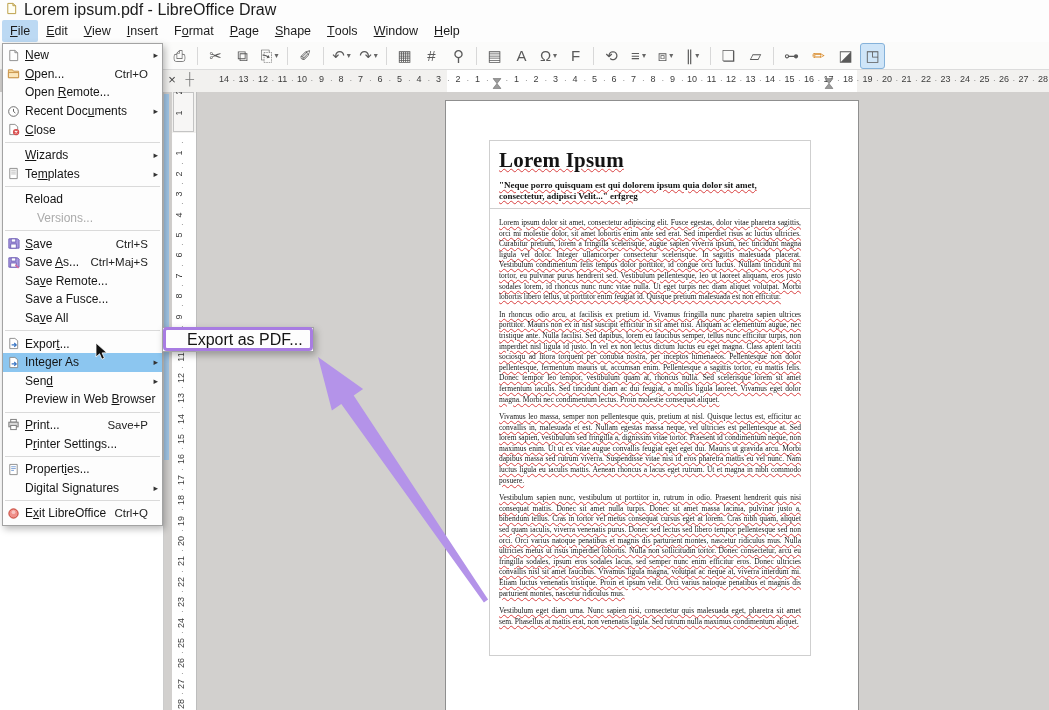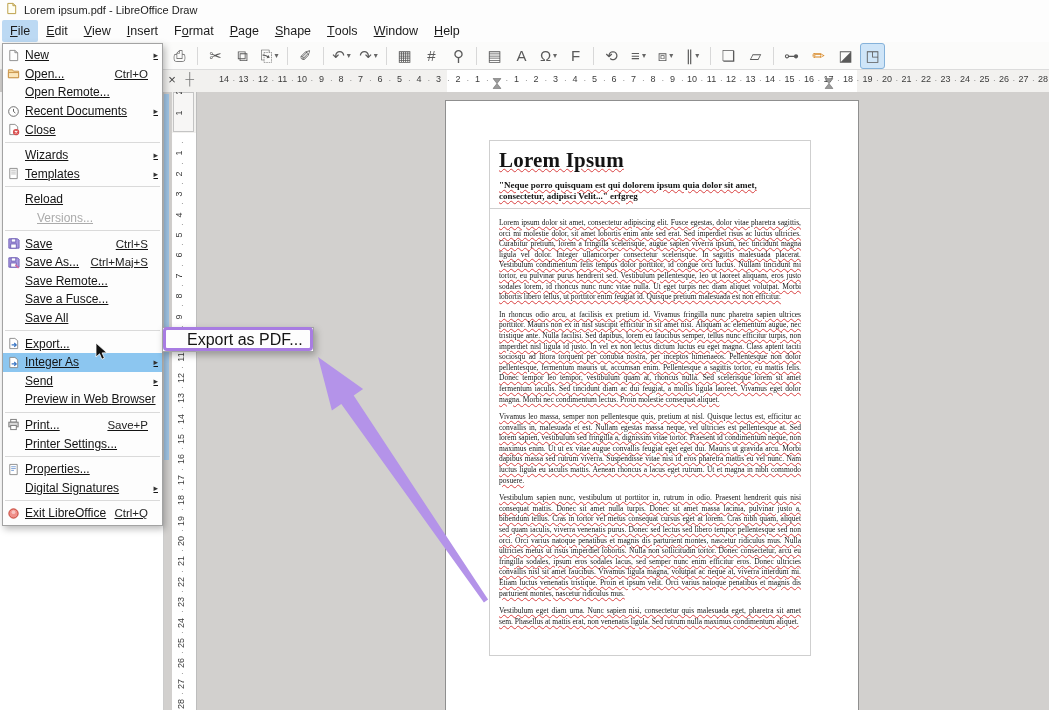--- a/index.html
+++ b/index.html
@@ -1,21 +1,21 @@
 <!DOCTYPE html>
 <html><head>
 <meta charset="utf-8">
 <style>
   html,body{margin:0;padding:0;background:#777;}
   #window{position:relative;width:1049px;height:710px;background:#d2d0ce;overflow:hidden;
           font-family:"Liberation Sans",sans-serif;-webkit-font-smoothing:antialiased;}
   
   #titlebar{position:absolute;left:0;top:0;width:100%;height:20px;background:#fdfdfd;
             display:flex;align-items:center;padding-left:5px;box-sizing:border-box;}
-  #titlebar .ttl{font-size:11px;color:#1b1b1b;margin-left:6px;}
+  #titlebar .ttl{font-size:16px;color:#1b1b1b;margin-left:6px;}
   
   #menubar{position:absolute;left:0;top:20px;width:100%;height:22px;background:#fdfdfd;
            display:flex;align-items:stretch;padding-left:2px;box-sizing:border-box;}
   .mb-item{display:flex;align-items:center;padding:0 8px;font-size:12.5px;color:#1b1b1b;border-radius:2px;}
   .mb-item.active{background:#bcd9f3;}
   .mb-item u{text-decoration-thickness:1px;}
   
   #toolbar{position:absolute;left:0;top:42px;width:100%;height:28px;background:#fbfbfa;
            border-bottom:1px solid #dcdcdc;display:flex;align-items:center;box-sizing:border-box;}
   #toolbar .spacer{width:166px;flex:none;}
@@ -55,21 +55,21 @@
   #frame-head{padding:7px 9px 6px 9px;border-bottom:1px solid #cfcfcf;}
   .squig{text-decoration:underline;text-decoration-style:wavy;text-decoration-color:#d84040;
          text-decoration-thickness:1px;text-underline-offset:1px;}
   #doc-title{font-size:21px;font-weight:bold;letter-spacing:.2px;}
   #doc-subtitle{margin-top:7px;font-size:9px;font-weight:bold;line-height:11px;}
   #frame-body{padding:2px 9px 4px 9px;}
   #frame-body p{margin:7px 0;font-size:7.5px;line-height:10.6px;text-align:justify;}
   
   #file-menu{position:absolute;left:2px;top:43px;width:161px;background:#fdfdfd;border:1px solid #a3a3a3;
              box-shadow:2px 3px 7px rgba(0,0,0,.28);padding:2px 0;z-index:50;box-sizing:border-box;}
-  .fm-row{display:flex;align-items:center;height:18.6px;padding:0 4px 0 4px;font-size:12px;color:#141414;text-decoration:underline;}
+  .fm-row{display:flex;align-items:center;height:18.6px;padding:0 4px 0 4px;font-size:12px;color:#141414;}
   .fm-row.hl{background:#8cc6f0;}
   .fm-row.disabled{color:#ababab;padding-left:16px;}
   .fm-ico{width:18px;flex:none;display:flex;align-items:center;}
   .fm-label{flex:1;white-space:nowrap;}
   .fm-label u{text-decoration-thickness:1px;}
   .fm-short{margin-left:8px;font-size:11.5px;color:#222;white-space:nowrap;}
   .fm-arrow{width:10px;text-align:right;font-size:9px;color:#333;flex:none;}
   .fm-sep{height:1px;background:#dadada;margin:3px 2px;}
   
   #export-submenu{position:absolute;left:162px;top:327px;width:152px;background:#fdfdfd;border:1px solid #a3a3a3;

